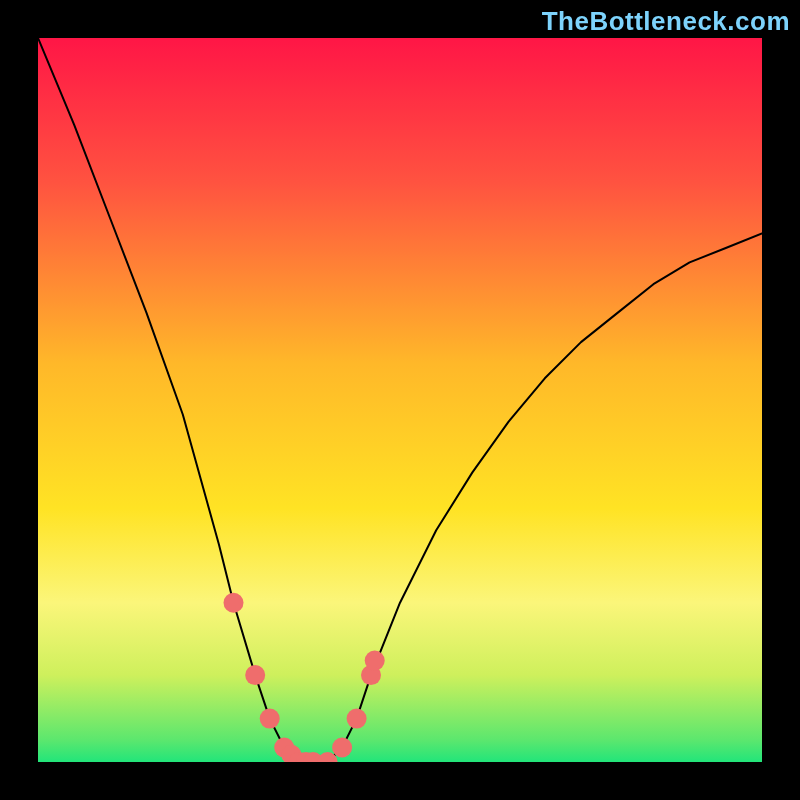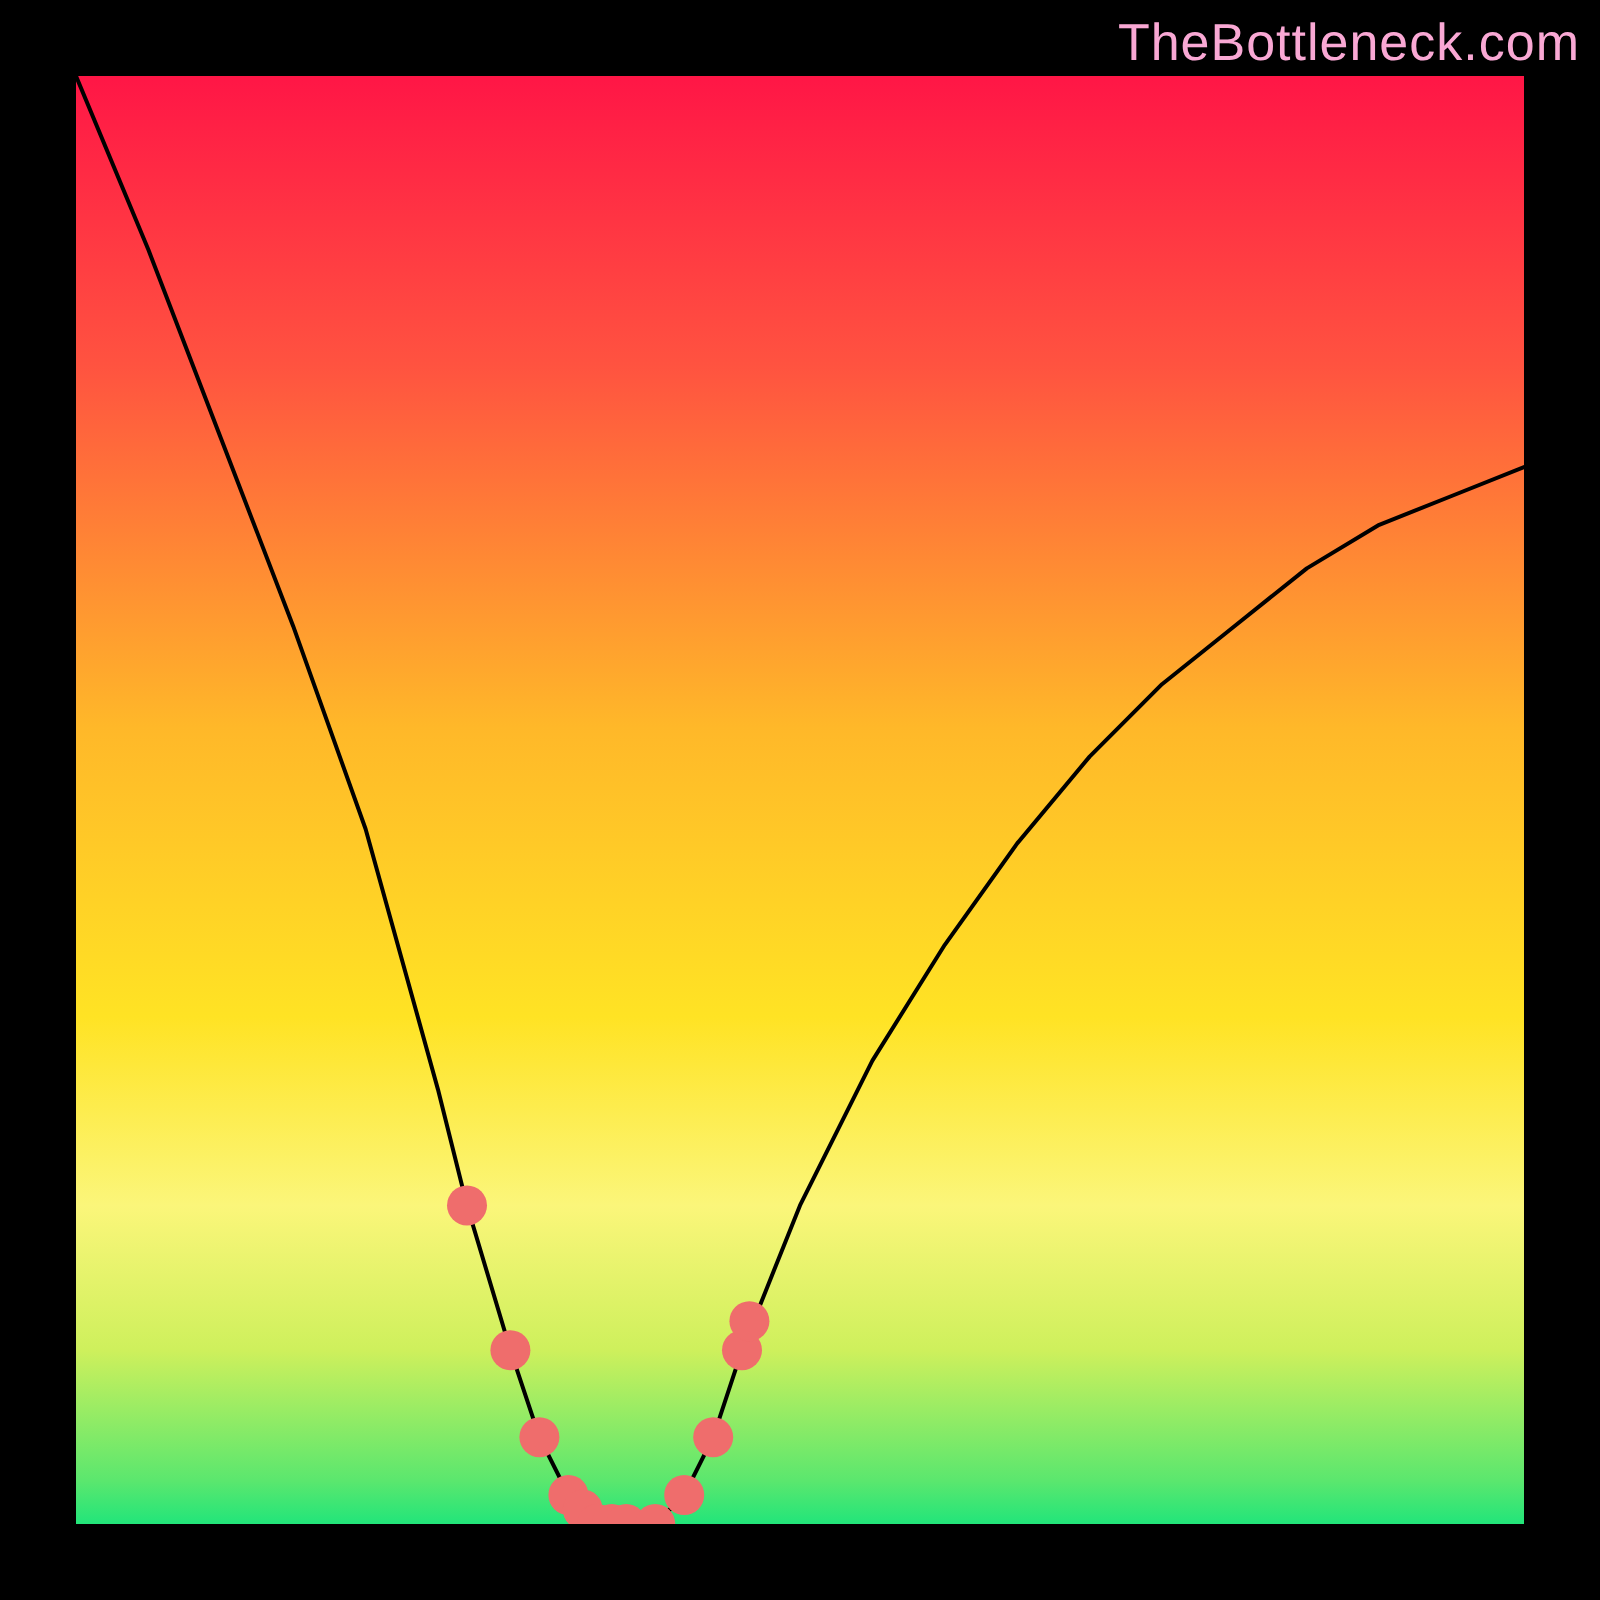--- a/index.html
+++ b/index.html
@@ -1,17 +1,17 @@
 <!DOCTYPE html>
 <html><head>
 <meta charset="utf-8">
 <style>
   html,body{margin:0;padding:0;}
   body{width:800px;height:800px;background:#000;position:relative;font-family:Arial,Helvetica,sans-serif;}
-  .watermark{position:absolute;top:6px;right:10px;color:#f9a8d4;font-size:26px;font-weight:400;letter-spacing:0.5px;}
+  .watermark{position:absolute;top:6px;right:10px;color:#7dd3fc;font-size:26px;font-weight:700;letter-spacing:0.5px;}
   .plot-wrap{position:absolute;left:38px;top:38px;width:724px;height:724px;}
   .plot-wrap svg{display:block;}
 </style>
 </head>
 <body>
 
 <div class="watermark">TheBottleneck.com</div>
 
 <div class="plot-wrap">
   <svg id="chart-svg" width="724" height="724" viewBox="0 0 724 724">

